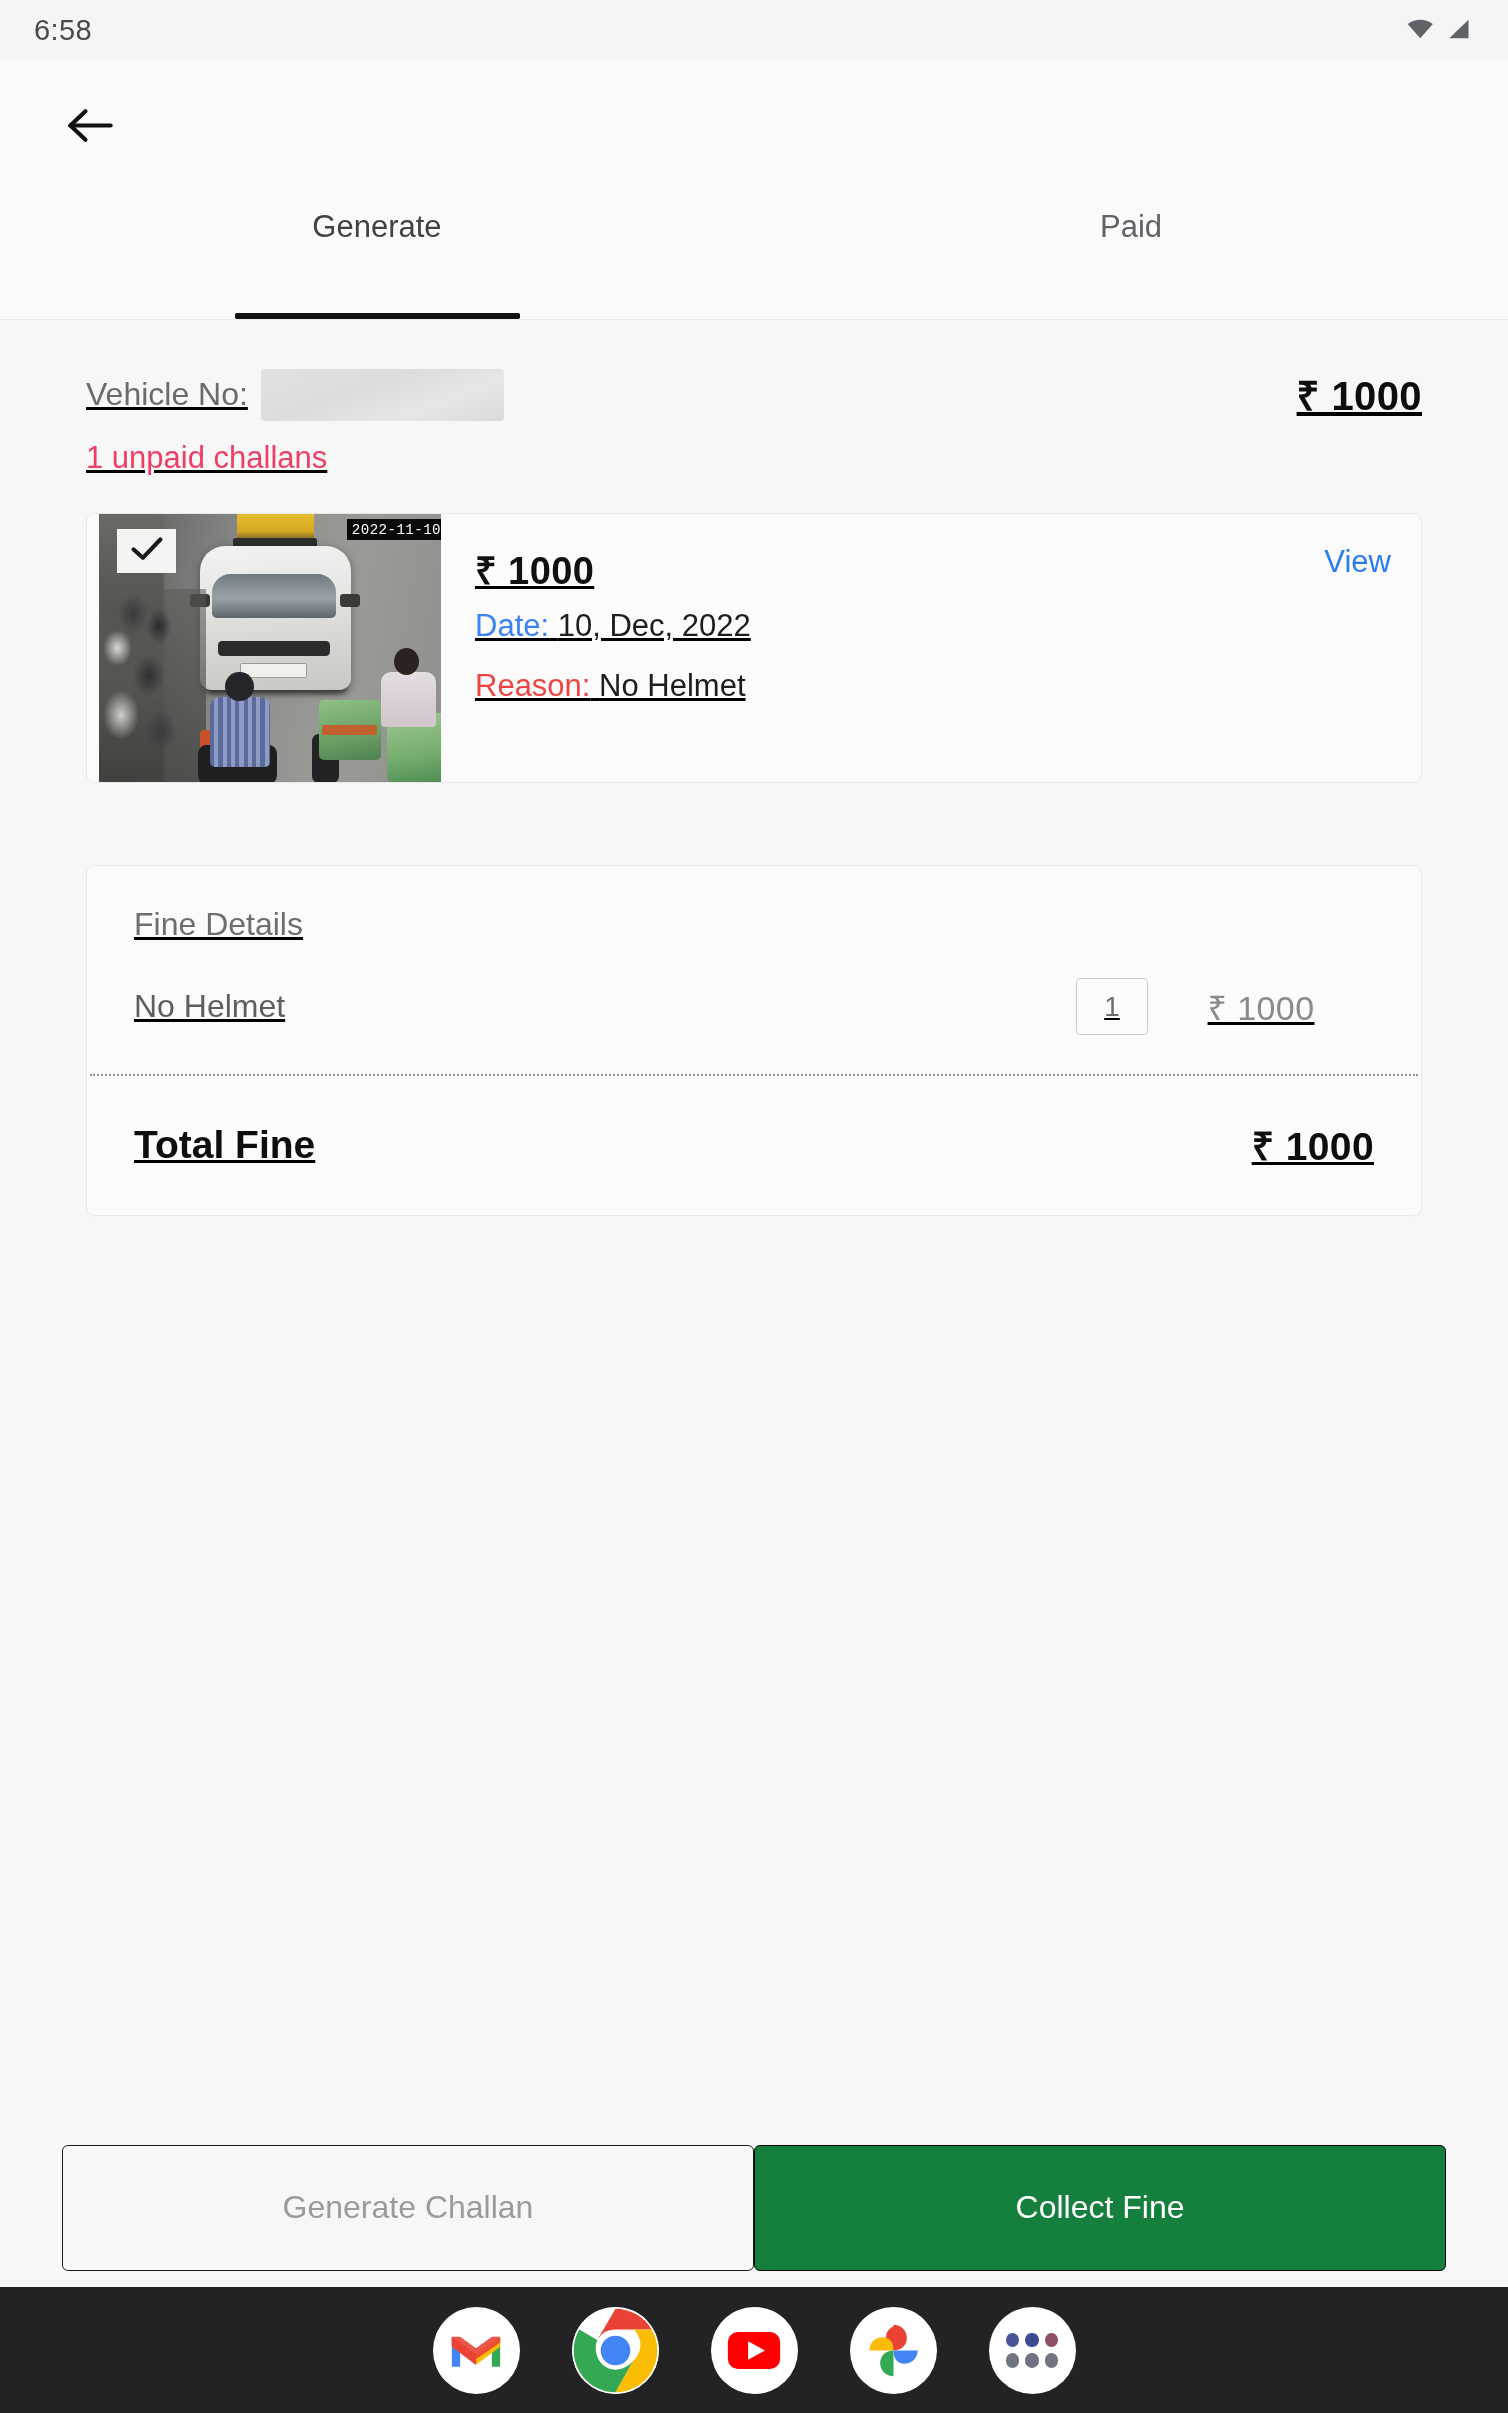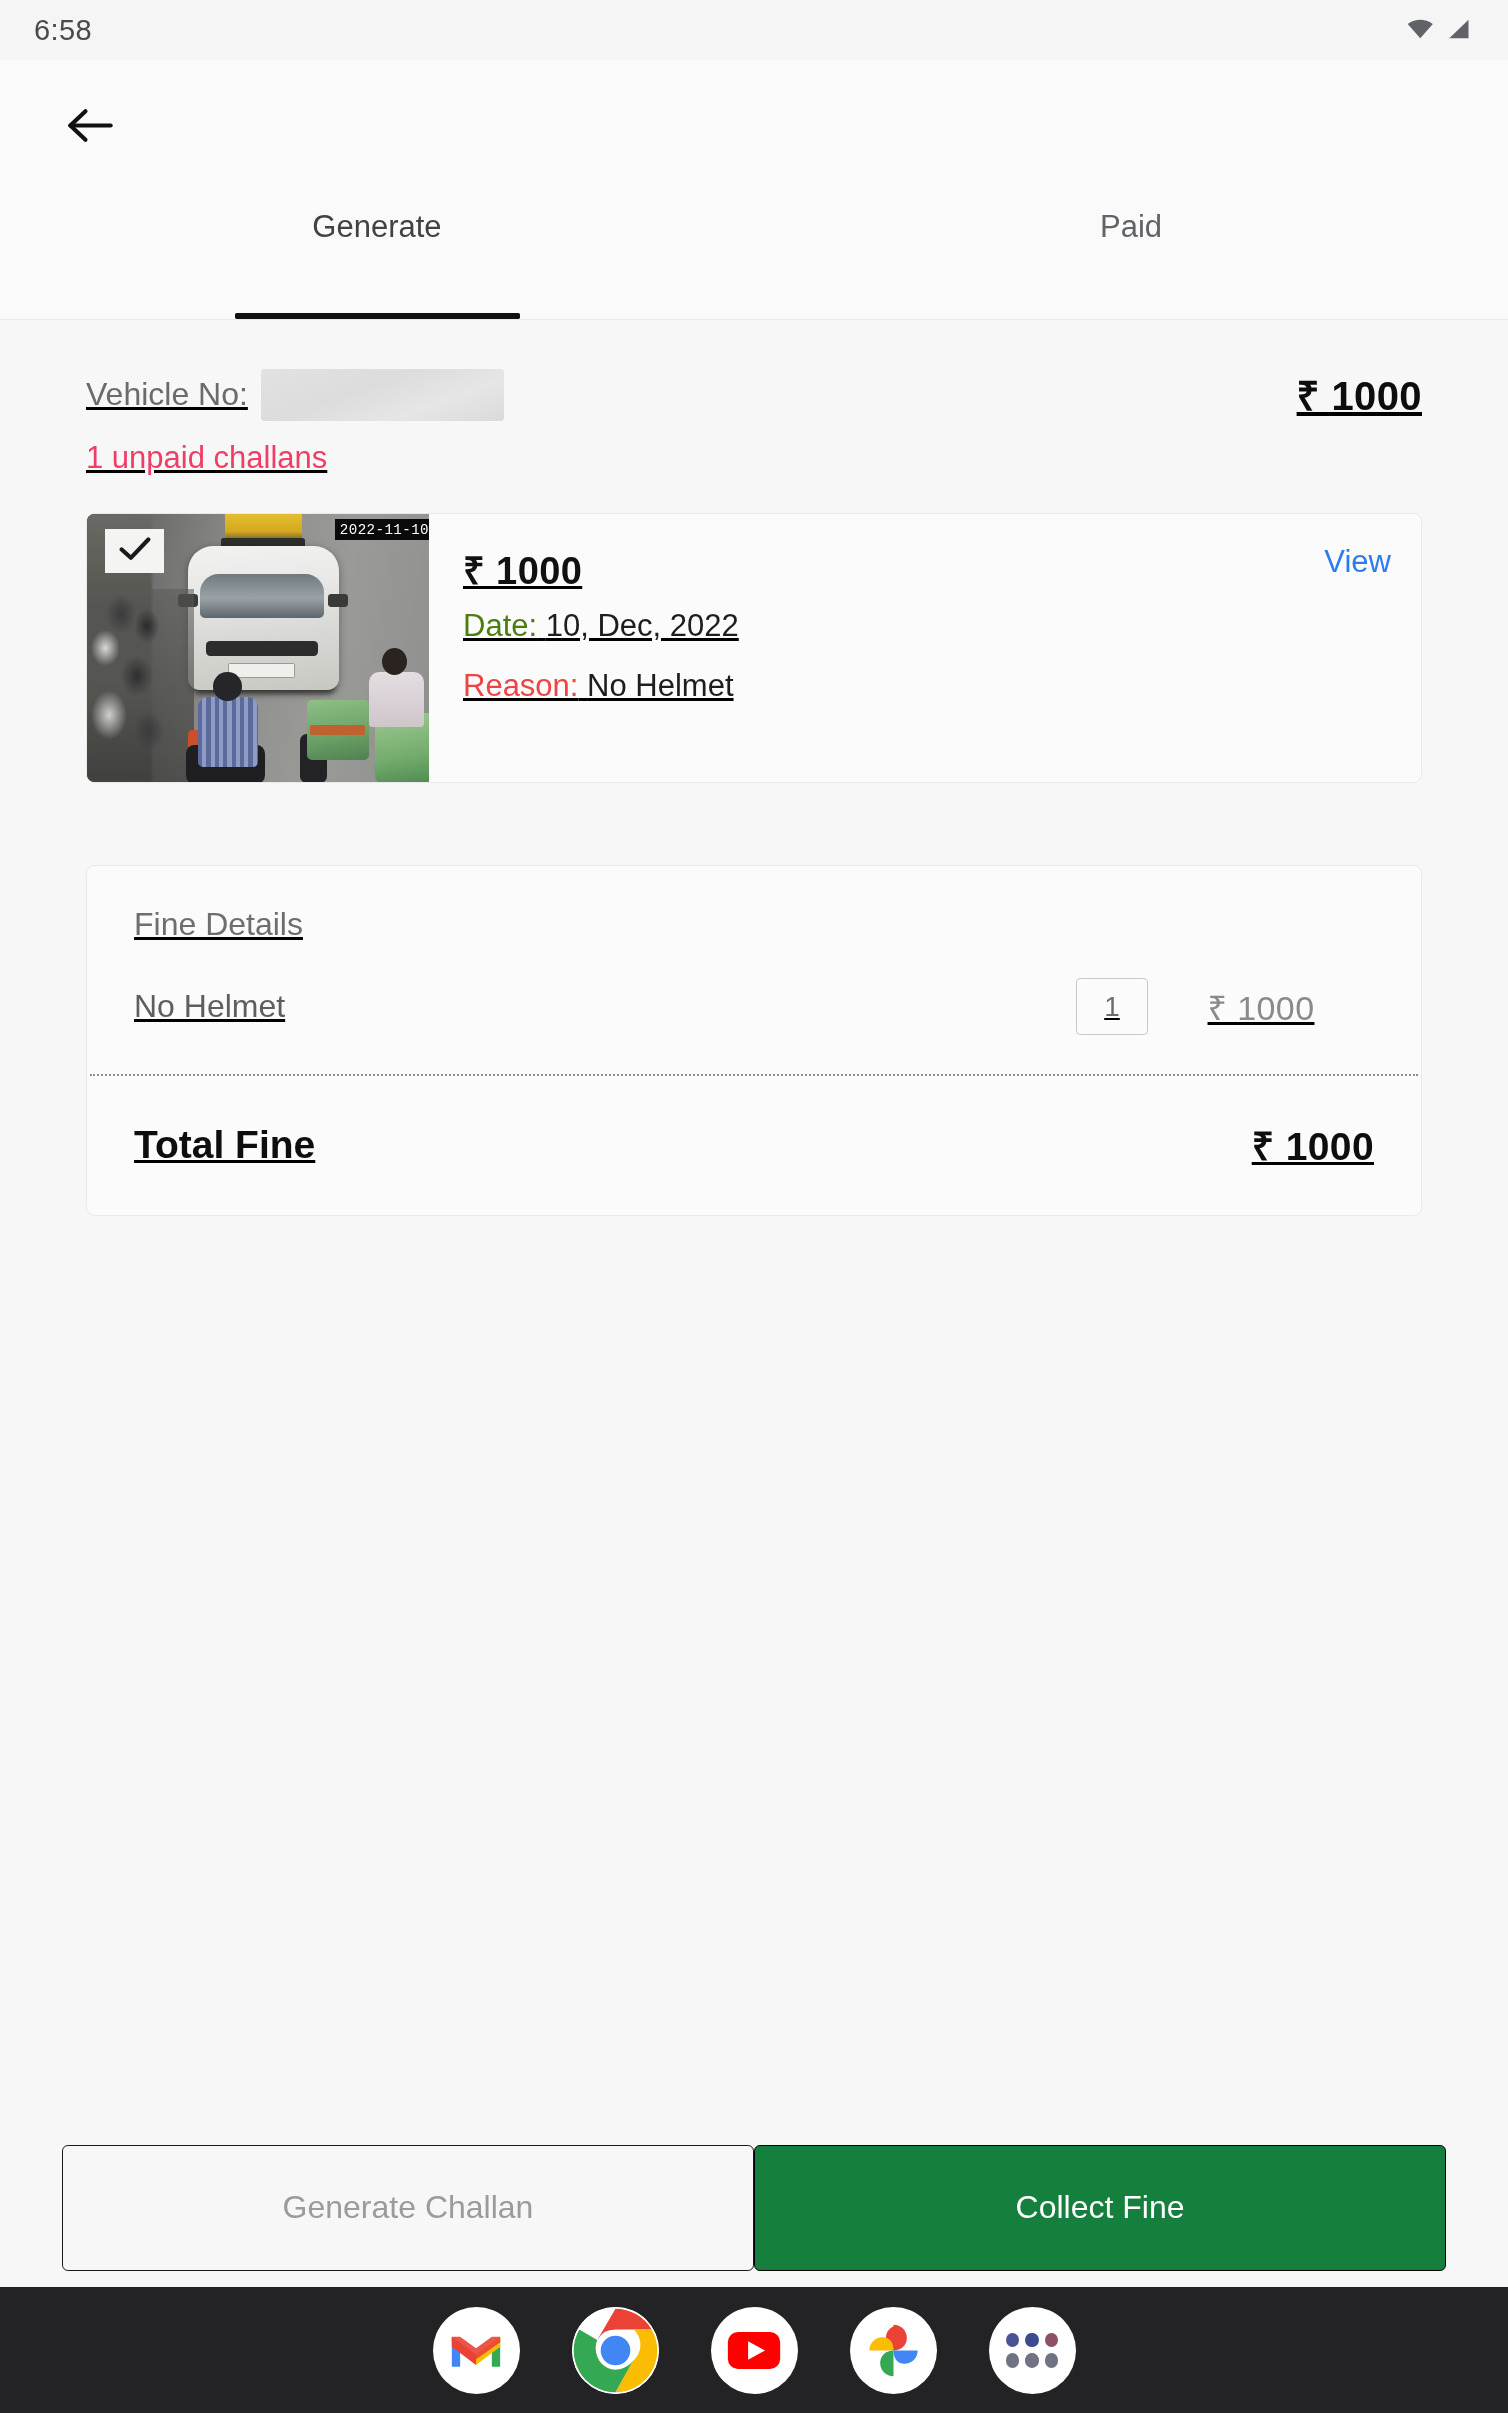--- a/index.html
+++ b/index.html
@@ -148,20 +148,21 @@
   }
 
   .thumb {
     width: 342px;
     height: 100%;
     flex: 0 0 342px;
     position: relative;
     overflow: hidden;
     background: #a16207;
     cursor: pointer;
+    margin-left: 12px;
   }
   
   .thumb .road {
     position: absolute; inset: 0;
     background:
       linear-gradient(100deg, #5d5d5b 0%, #6e6e6c 18%, #8d8d8b 42%, #9a9a97 70%, #8f8f8d 100%);
   }
   .thumb .left-rail {
     position: absolute; left: 0; top: 0; width: 65px; height: 100%;
     background: linear-gradient(180deg, #6a6a66 0%, #55554f 35%, #6d6d67 65%, #4e4e4a 100%);
@@ -299,21 +300,21 @@
     font-size: 38px;
     font-weight: bold;
     color: #111;
     letter-spacing: 0.4px;
   }
   .ci-date {
     margin-top: 13.4px;
     font-size: 31px;
     color: #1d1d1d;
   }
-  .ci-date .k { color: #4d7c0f; margin-top: 12px; }
+  .ci-date .k { color: #3b82f6; margin-top: 12px; }
   .ci-reason {
     margin-top: 23.5px;
     font-size: 31px;
     color: #1d1d1d;
   }
   .ci-reason .k { color: #ef4444; }
 
   .view-link {
     position: absolute;
     right: 30px;

